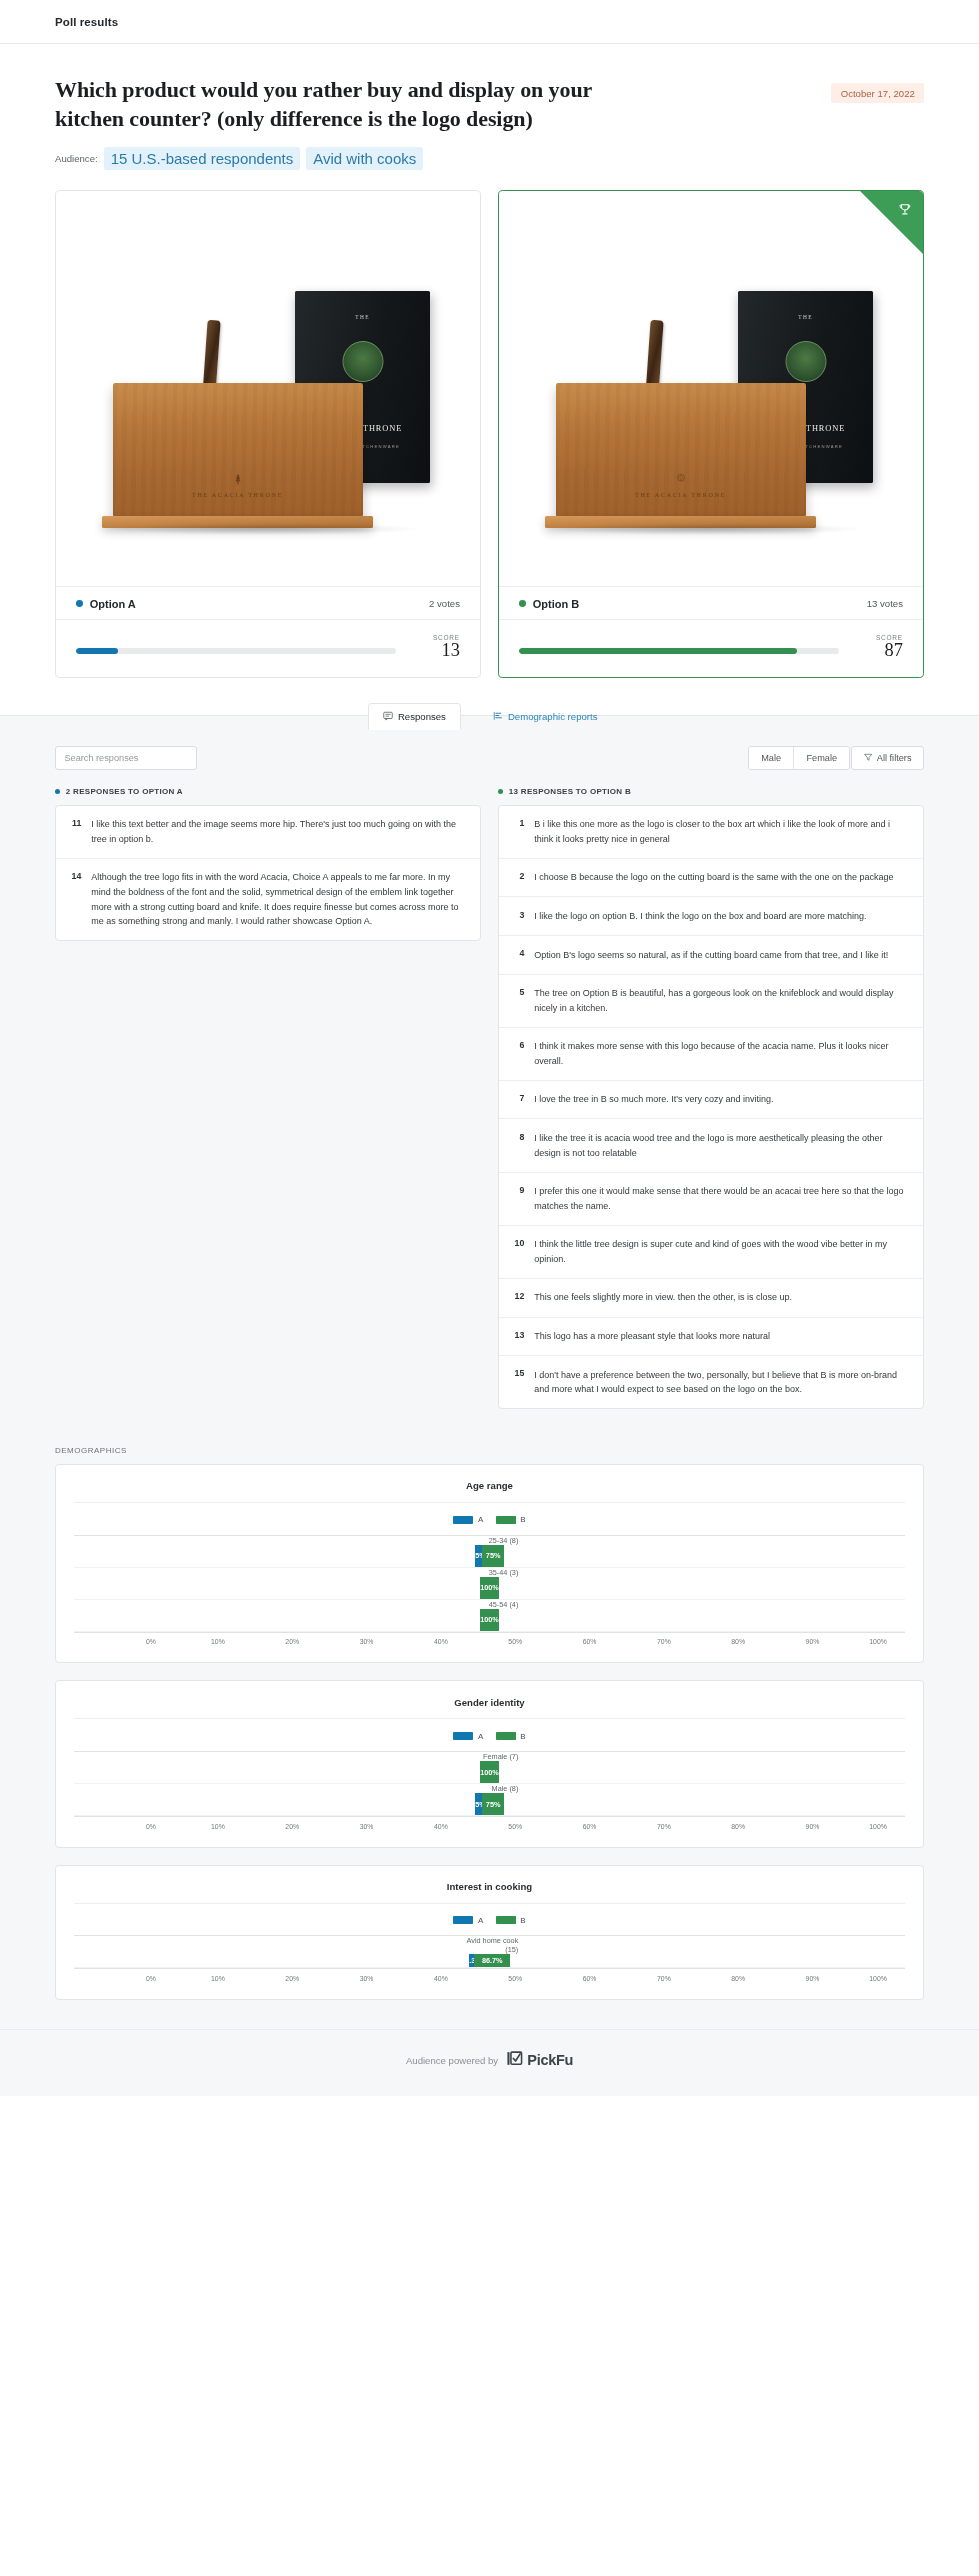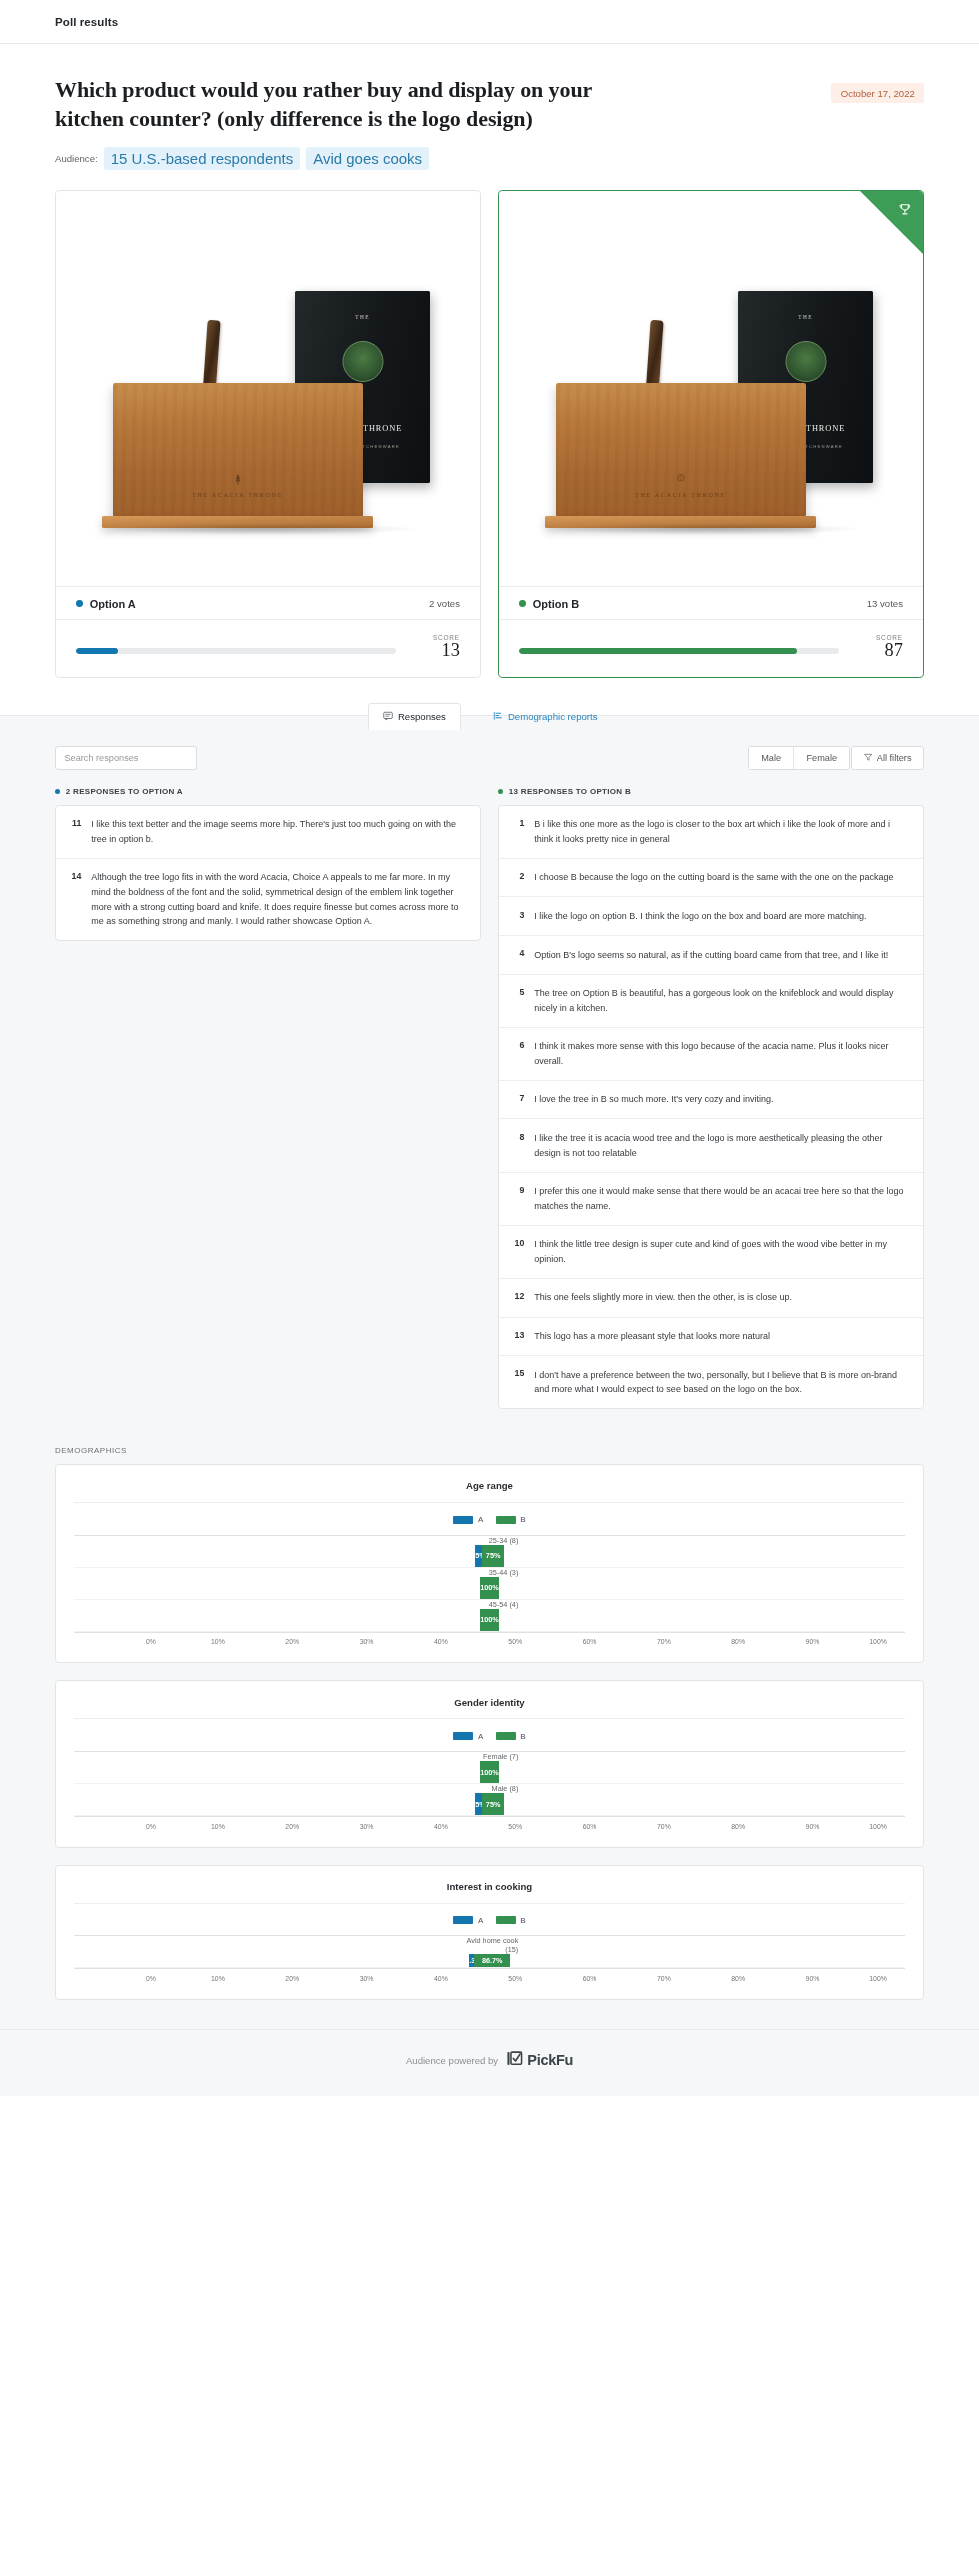--- a/index.html
+++ b/index.html
@@ -535,21 +535,21 @@
 </div>
 
 <div class="poll-head">
   <div class="poll-head-row">
     <div class="poll-question">Which product would you rather buy and display on your kitchen counter? (only difference is the logo design)</div>
     <div class="date-badge">October 17, 2022</div>
   </div>
   <div class="audience-row">
     <span class="audience-label">Audience:</span>
     <span class="audience-chip">15 U.S.-based respondents</span>
-    <span class="audience-chip">Avid goes cooks</span>
+    <span class="audience-chip">Avid with cooks</span>
   </div>
 </div>
 
 <div class="options-wrap">
 
   <div class="option-card">
     <div class="img-frame">
       <div class="knife-scene">
         <div class="scene-inner">
           <div class="pkg-box">

